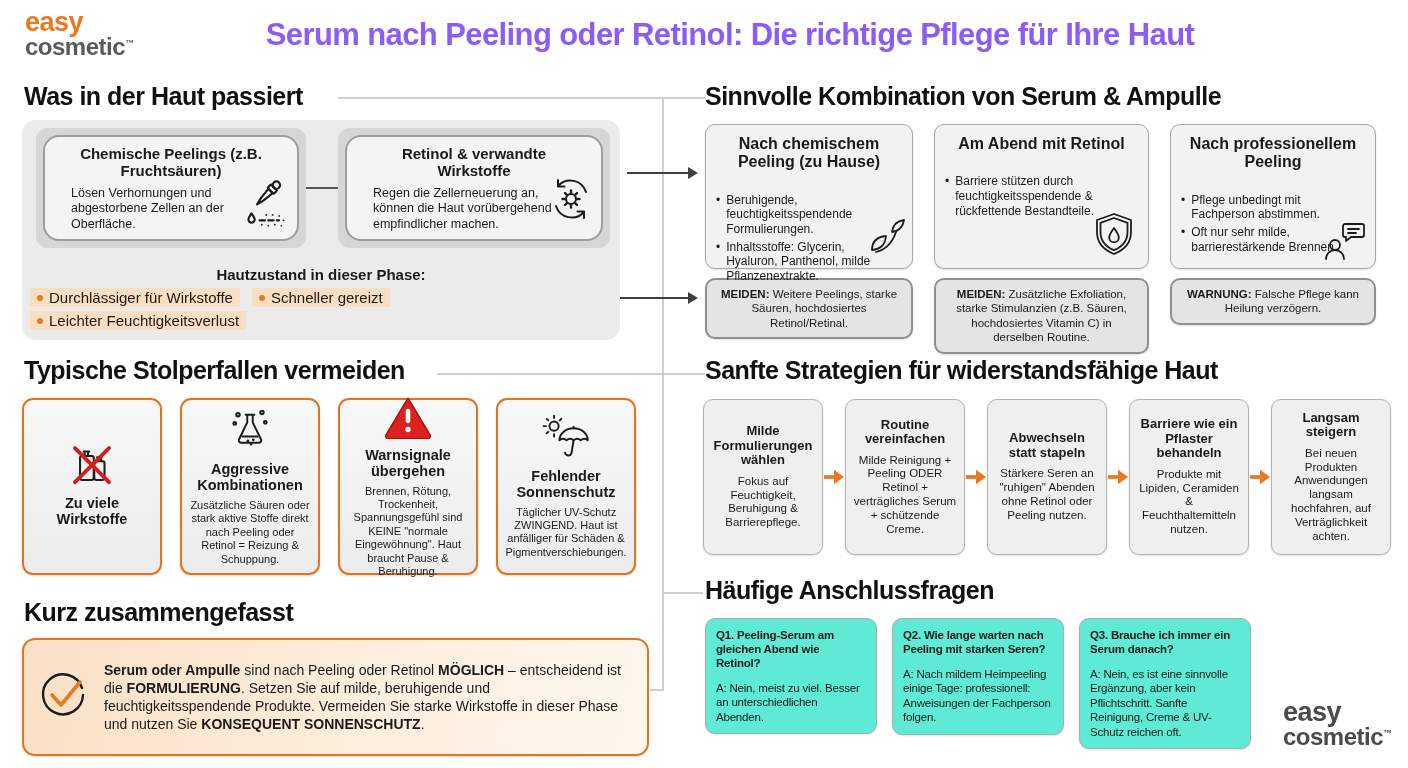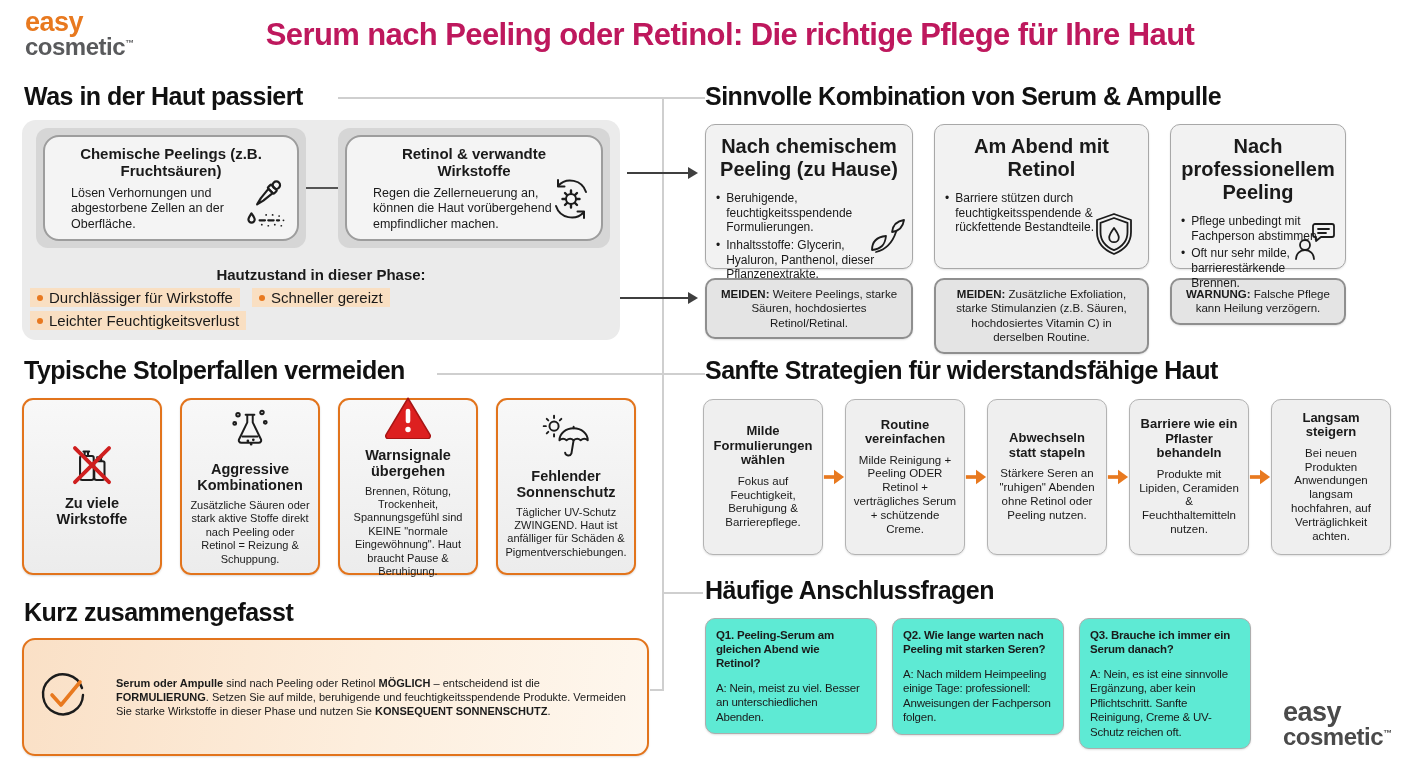--- a/index.html
+++ b/index.html
@@ -10,21 +10,21 @@
   
   .logo{line-height:.95;}
   .logo .l1{font-size:27px;font-weight:800;letter-spacing:-.5px;}
   .logo .l2{font-size:24px;font-weight:700;letter-spacing:-.5px;}
   .logo-top .l1{color:#e8791f;}
   .logo-top .l2{color:#595a5c;}
   .logo-bottom .l1,.logo-bottom .l2{color:#4a4a4a;}
   .logo .tm{font-size:9px;vertical-align:super;font-weight:700;}
 
   
-  .title{font-size:31px;font-weight:700;letter-spacing:-.6px;text-align:center;color:#be185d;}
+  .title{font-size:31px;font-weight:700;letter-spacing:-.6px;text-align:center;color:#8b5cf6;}
   .h-section{font-size:25px;font-weight:700;letter-spacing:-.5px;color:#111;white-space:nowrap;}
 
   
   .gline{background:#cfcfcf;}
   .arrow-shaft{position:absolute;height:2px;background:#3f3f3f;}
   .arrow-head{position:absolute;width:0;height:0;border-left:10px solid #3f3f3f;
               border-top:6px solid transparent;border-bottom:6px solid transparent;}
 
   
   .gray-wrap{background:#ebebeb;border-radius:14px;}
@@ -45,28 +45,28 @@
           background:linear-gradient(180deg,#f8f8f8 0%,#ececec 100%);
           display:flex;flex-direction:column;align-items:center;justify-content:center;
           padding:6px 8px;text-align:center;box-shadow:0 1px 2px rgba(0,0,0,.15);}
   .pit-title{font-size:14.5px;font-weight:700;line-height:1.1;margin:5px 0 5px 0;}
   .pit-text{font-size:11px;line-height:1.22;}
 
   
   .summary-box{box-sizing:border-box;border:2.5px solid #e2741c;border-radius:13px;
                background:linear-gradient(100deg,#fae0c6 0%,#fdeedd 55%,#fef7ee 100%);
                display:flex;align-items:center;gap:14px;padding:10px 14px;box-shadow:0 1px 2px rgba(0,0,0,.12);}
-  .summary-text{font-size:11px;line-height:1.3;margin-left:12px;}
+  .summary-text{font-size:14px;line-height:1.3;}
 
   
   .komb-row{display:flex;gap:21px;align-items:flex-start;}
   .komb-col{display:flex;flex-direction:column;}
   .komb-main{position:relative;border:1.5px solid #a8a8a8;border-radius:10px;background:#f2f2f2;
              box-sizing:border-box;padding:8px 10px;box-shadow:0 1px 2px rgba(0,0,0,.12);}
-  .komb-title{font-size:20px;font-weight:700;text-align:center;line-height:1.15;margin:2px 0 10px 0;}
+  .komb-title{font-size:16px;font-weight:700;text-align:center;line-height:1.15;margin:2px 0 21px 0;}
   .bullet{display:flex;gap:6px;font-size:12px;line-height:1.22;margin-bottom:3px;}
   .bullet .bdot{flex:0 0 auto;font-size:12px;line-height:1.22;}
   .note-box{border:2px solid #8f8f8f;border-radius:10px;background:#e4e4e4;margin-top:9px;
             font-size:11.5px;line-height:1.25;text-align:center;padding:7px 9px;box-shadow:0 1px 2px rgba(0,0,0,.12);}
 
   
   .strat-row{display:flex;align-items:stretch;height:156px;}
   .strat-box{width:120px;box-sizing:border-box;border:1.5px solid #b3b3b3;border-radius:10px;background:#efefef;
              display:flex;flex-direction:column;align-items:center;justify-content:center;
              padding:6px 7px;text-align:center;box-shadow:0 1px 2px rgba(0,0,0,.12);}
@@ -240,21 +240,21 @@
 <div class="abs komb-row" style="left:705px;top:124px;width:684px;">
   <div class="komb-col" style="width:208px;">
     <div class="komb-main" style="height:145px;">
       <div class="komb-title">Nach chemischem Peeling (zu Hause)</div>
       <div class="bullet">
           <span class="bdot">•</span>
           <span>Beruhigende, feuchtigkeitsspendende Formulierungen.</span>
         </div>
       <div class="bullet" style="max-width:160px;">
           <span class="bdot">•</span>
-          <span>Inhaltsstoffe: Glycerin, Hyaluron, Panthenol, dieser Pflanzenextrakte.</span>
+          <span>Inhaltsstoffe: Glycerin, Hyaluron, Panthenol, milde Pflanzenextrakte.</span>
         </div>
       <span class="fb-icon" style="right:4px;bottom:8px;">
         <svg width="42" height="40" viewBox="0 0 42 40" fill="none" stroke="#1c1c1c" stroke-width="1.8" stroke-linecap="round" stroke-linejoin="round">
           <path d="M10 36 c8-2 16-8 20-20"></path>
           <path d="M6 34 c0-9 5-13 14-14 c-1 9-5 13-14 14 z"></path>
           <path d="M26 16 c1-8 5-11 12-12 c-1 7-4 11-12 12 z"></path>
         </svg>
       </span>
     </div>
     <div class="note-box"><b>MEIDEN:</b><span> Weitere Peelings, starke Säuren, hochdosiertes Retinol/Retinal.</span></div>
@@ -269,21 +269,21 @@
       <span class="fb-icon" style="right:12px;bottom:6px;">
         <svg width="44" height="46" viewBox="0 0 44 46" fill="none" stroke="#1c1c1c" stroke-width="1.8" stroke-linejoin="round">
           <path d="M22 2 L39 8 v12 c0 11-7 18-17 22 C12 38 5 31 5 20 V8 z"></path>
           <path d="M22 6 L35.5 10.8 v9.4 c0 8.8-5.6 14.6-13.5 18 C14.1 34.8 8.5 29 8.5 20.2 v-9.4 z"></path>
           <path d="M22 16 c3.2 4.4 4.8 6.6 4.8 9.4 a4.8 4.8 0 0 1 -9.6 0 c0-2.8 1.6-5 4.8-9.4 z"></path>
         </svg>
       </span>
     </div>
     <div class="note-box"><b>MEIDEN:</b><span> Zusätzliche Exfoliation, starke Stimulanzien (z.B. Säuren, hochdosiertes Vitamin C) in derselben Routine.</span></div>
   </div>
-  <div class="komb-col" style="width:176px;">
+  <div class="komb-col" style="width:206px;">
     <div class="komb-main" style="height:145px;">
       <div class="komb-title">Nach professionellem Peeling</div>
       <div class="bullet">
           <span class="bdot">•</span>
           <span>Pflege unbedingt mit Fachperson abstimmen.</span>
         </div>
       <div class="bullet">
           <span class="bdot">•</span>
           <span>Oft nur sehr milde, barrierestärkende Brennen.</span>
         </div>

